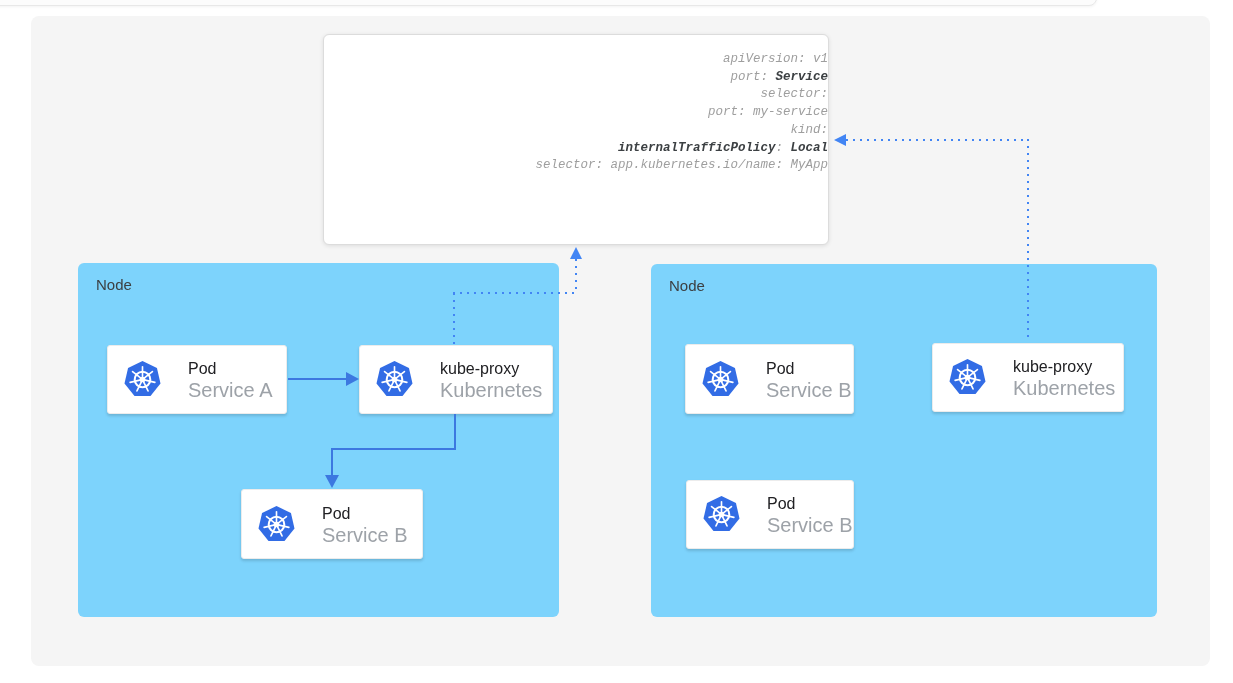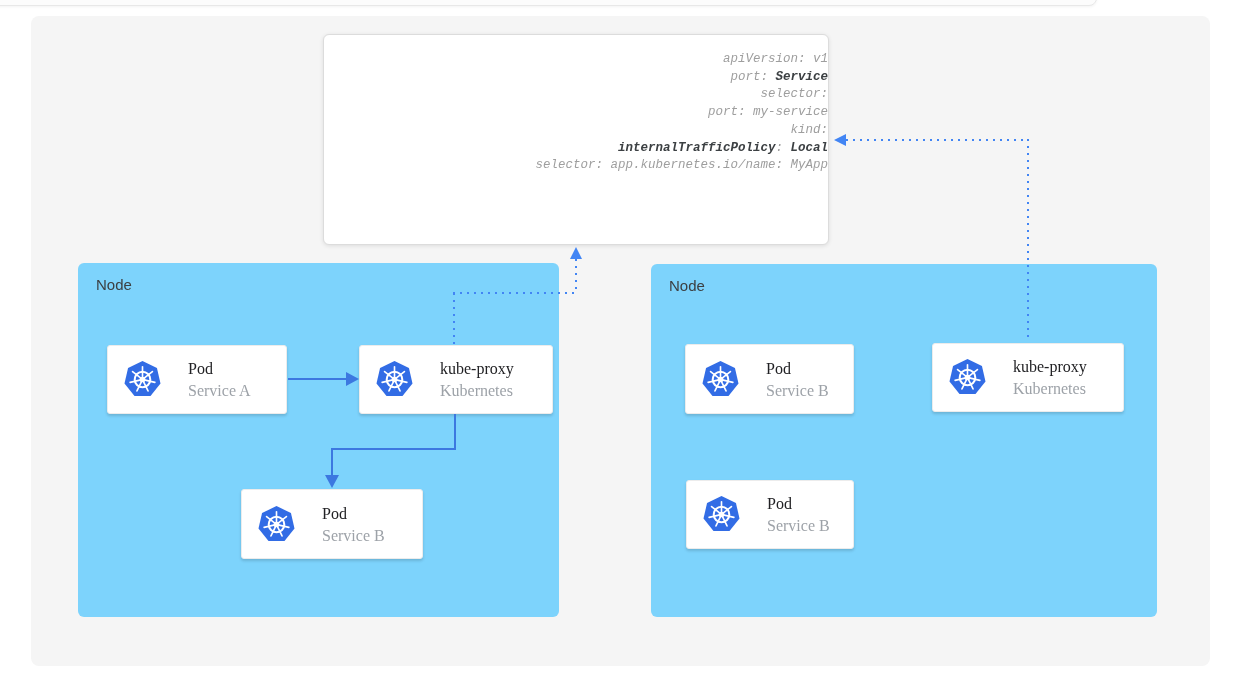--- a/index.html
+++ b/index.html
@@ -19,25 +19,25 @@
              padding:16px 0 0 82px;text-align:right;}
   .code-line{white-space:pre;font-family:"Liberation Mono",monospace;font-style:italic;
              font-size:12.5px;line-height:17.7px;color:#9e9e9e;}
   .code-bold{font-weight:bold;color:#3c4043;}
 
   .node{position:absolute;background:#7dd3fc;border-radius:6px;}
   .node-label{position:absolute;left:18px;top:13px;font-size:15px;color:#3c4043;}
 
   .card{position:absolute;box-sizing:border-box;background:#ffffff;border:1px solid #ececec;
         border-radius:3px;box-shadow:0 2px 3px rgba(0,0,0,0.15);
-        display:flex;align-items:center;padding-left:14px;gap:25px;font-family:Liberation Serif, serif;}
+        display:flex;align-items:center;padding-left:14px;gap:25px;}
   .k8s-icon{width:41px;height:43px;flex:0 0 auto;display:block;}
   .card-text{display:flex;flex-direction:column;}
   .card-title{font-size:16px;color:#212124;line-height:20px;}
-  .card-subtitle{font-size:16px;color:#9da2a8;line-height:19px;margin-top:2px;}
+  .card-subtitle{font-size:20px;color:#9da2a8;line-height:19px;margin-top:2px;}
 
   .seg{position:absolute;}
   .solid-h{height:2px;background:var(--arrow);}
   .solid-v{width:2px;background:var(--arrow);}
   .dot-h{height:2px;background:repeating-linear-gradient(to right,var(--dot) 0 2px,transparent 2px 7px);}
   .dot-v{width:2px;background:repeating-linear-gradient(to bottom,var(--dot) 0 2px,transparent 2px 7px);}
   .tri{position:absolute;width:0;height:0;}
   .tri-right{border-left:13px solid var(--arrow);border-top:7px solid transparent;border-bottom:7px solid transparent;}
   .tri-down{border-top:13px solid var(--arrow);border-left:7px solid transparent;border-right:7px solid transparent;}
   .tri-up{border-bottom:12px solid var(--dot);border-left:6px solid transparent;border-right:6px solid transparent;}

